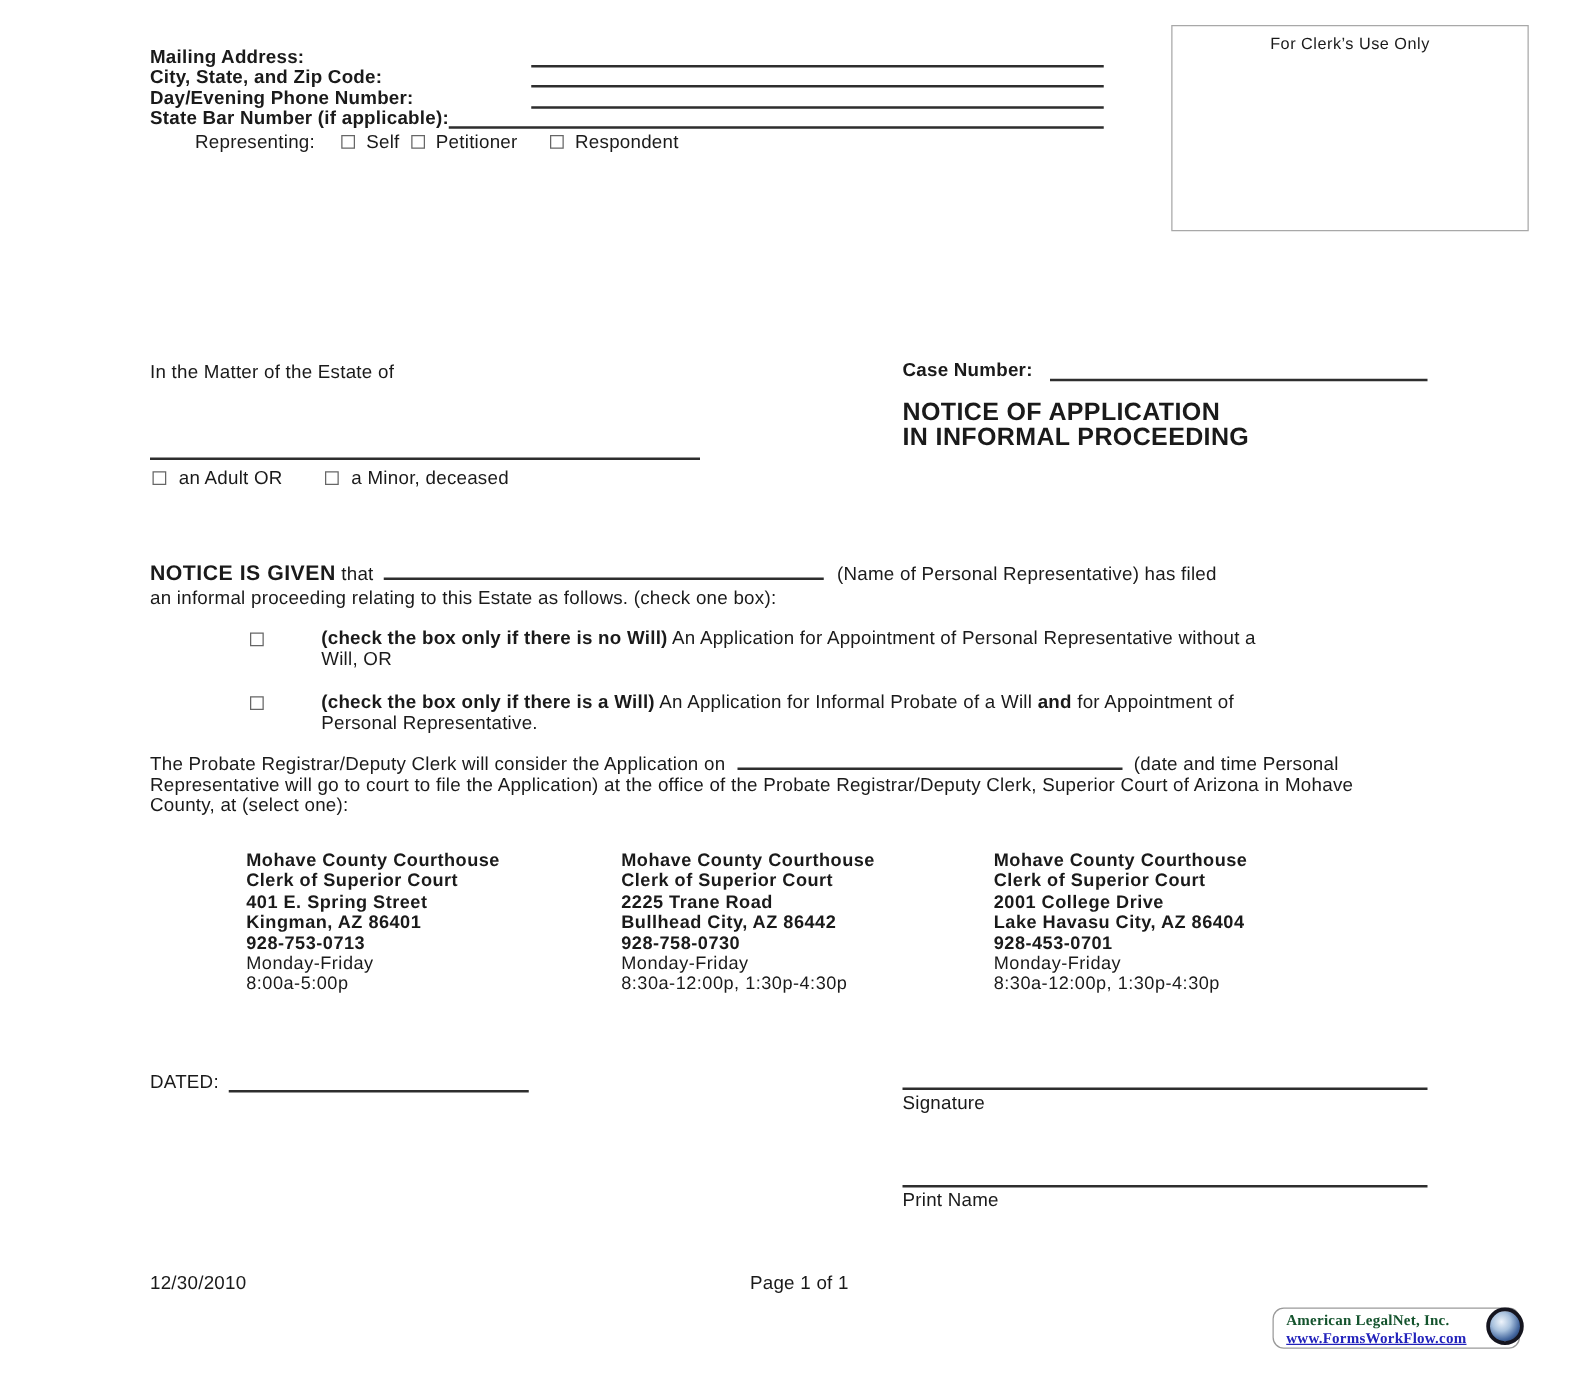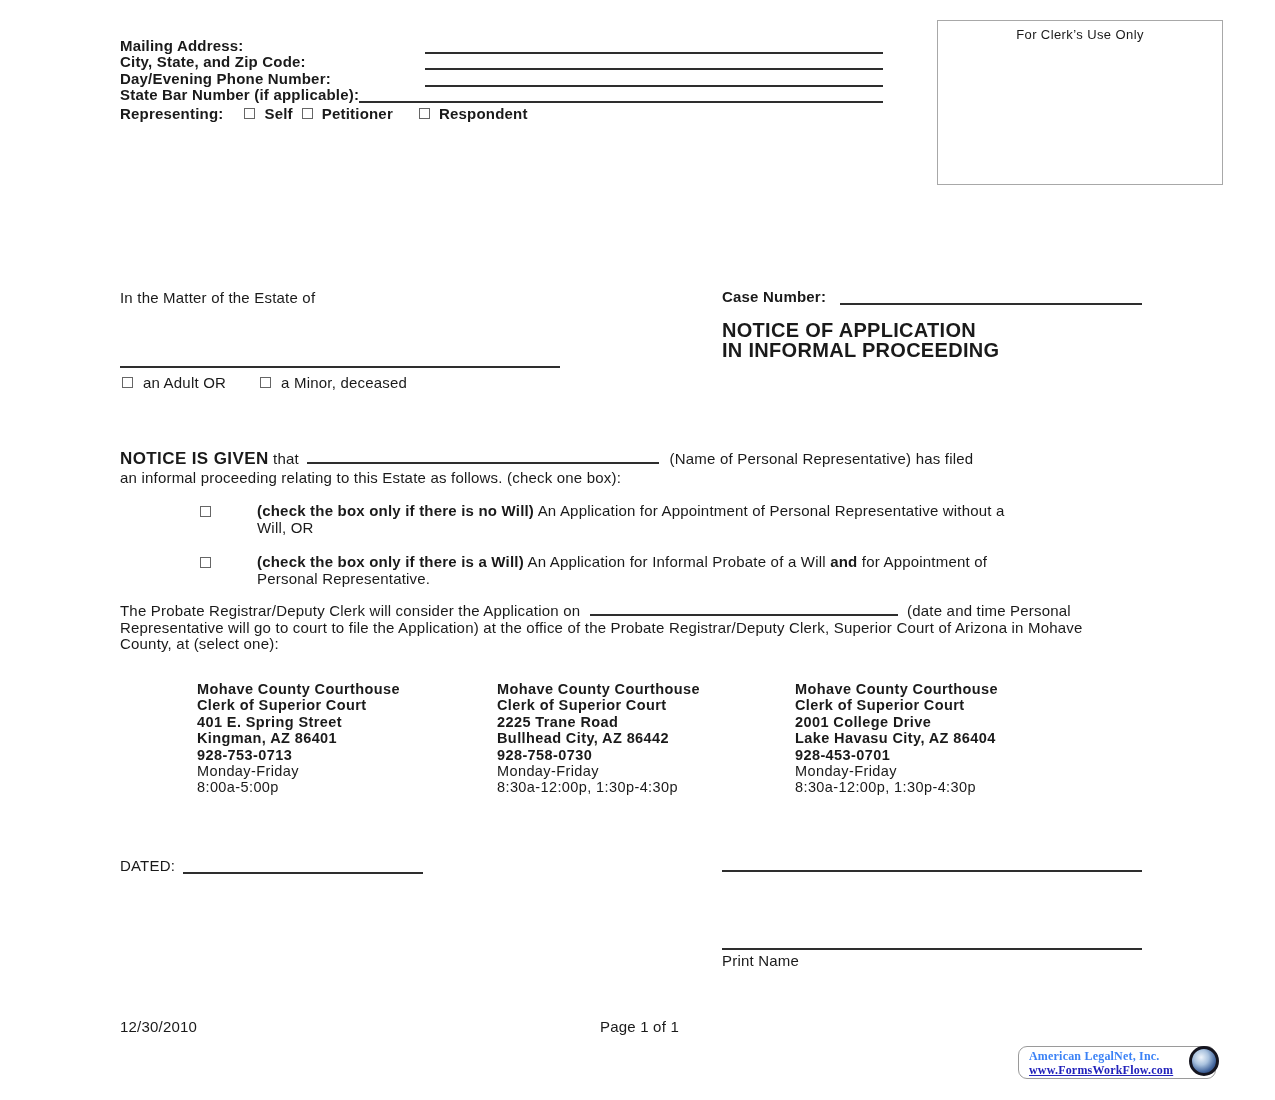--- a/index.html
+++ b/index.html
@@ -10,21 +10,21 @@
   }
   .abs{position:absolute;}
   b,.bold{font-weight:bold;}
 
   
   .filing{left:120px;top:38px;width:763px;}
   .f-row{display:flex;align-items:flex-end;height:16.2px;font-weight:bold;}
   .f-lab{white-space:nowrap;}
   .f-lab.w{flex:0 0 305px;}
   .f-line{flex:1;border-bottom:2px solid #2e2e2e;height:14px;}
-  .f-rep{display:flex;align-items:center;height:17px;margin-top:2px;font-weight:bold;gap:9px;}
+  .f-rep{display:flex;align-items:center;height:17px;margin-top:2px;font-weight:normal;gap:9px;margin-left:36px;}
 
   
   .cb{display:inline-block;width:9px;height:9px;border:1.5px solid #666;background:#fff;flex:0 0 auto;}
 
   
   .clerk{left:937px;top:20px;width:284px;height:163px;border:1px solid #a8a8a8;}
   .clerk-title{text-align:center;padding-top:6px;font-size:13px;letter-spacing:0.4px;}
 
   
   .court-title{left:0;top:212px;width:100%;text-align:center;font-weight:bold;
@@ -66,21 +66,21 @@
   .sigblock{left:722px;top:853px;width:420px;}
   .sig-line{border-bottom:2px solid #2e2e2e;height:17px;}
   .sig-lab{padding-top:2px;}
   .printblock{left:722px;top:931px;width:420px;}
 
   
   .foot-date{left:120px;top:1018px;}
   .foot-page{left:600px;top:1018px;}
   .badge{left:1018px;top:1046px;width:198px;height:33px;border:1px solid #9a9a9a;border-radius:9px;
     font-family:"Liberation Serif", serif;font-size:12px;line-height:14px;padding:2px 0 0 10px;box-sizing:border-box;}
-  .badge .co{font-weight:bold;color:#3b82f6;}
+  .badge .co{font-weight:bold;color:#14532d;}
   .badge .url{color:#2222bb;text-decoration:underline;font-weight:bold;cursor:pointer;}
   .globe{position:absolute;right:-4px;top:-1px;width:30px;height:30px;border-radius:50%;
     background:radial-gradient(circle at 38% 35%, #eef4fb 0%, #a9c2de 35%, #41649c 68%, #101c38 100%);
     border:3px solid #15151f;box-sizing:border-box;}
 </style>
 </head>
 <body>
 
 <div class="page">
 
@@ -203,20 +203,21 @@
     <div>8:30a-12:00p, 1:30p-4:30p</div>
   </div>
 
   <div class="abs dated">
     <span>DATED:</span>
     <span class="dated-line"></span>
   </div>
 
   <div class="abs sigblock">
     <div class="sig-line"></div>
+    <div class="sig-lab">Signature</div>
   </div>
 
   <div class="abs printblock">
     <div class="sig-line"></div>
     <div class="sig-lab">Print Name</div>
   </div>
 
   <div class="abs foot-date">12/30/2010</div>
   <div class="abs foot-page">Page 1 of 1</div>
 

